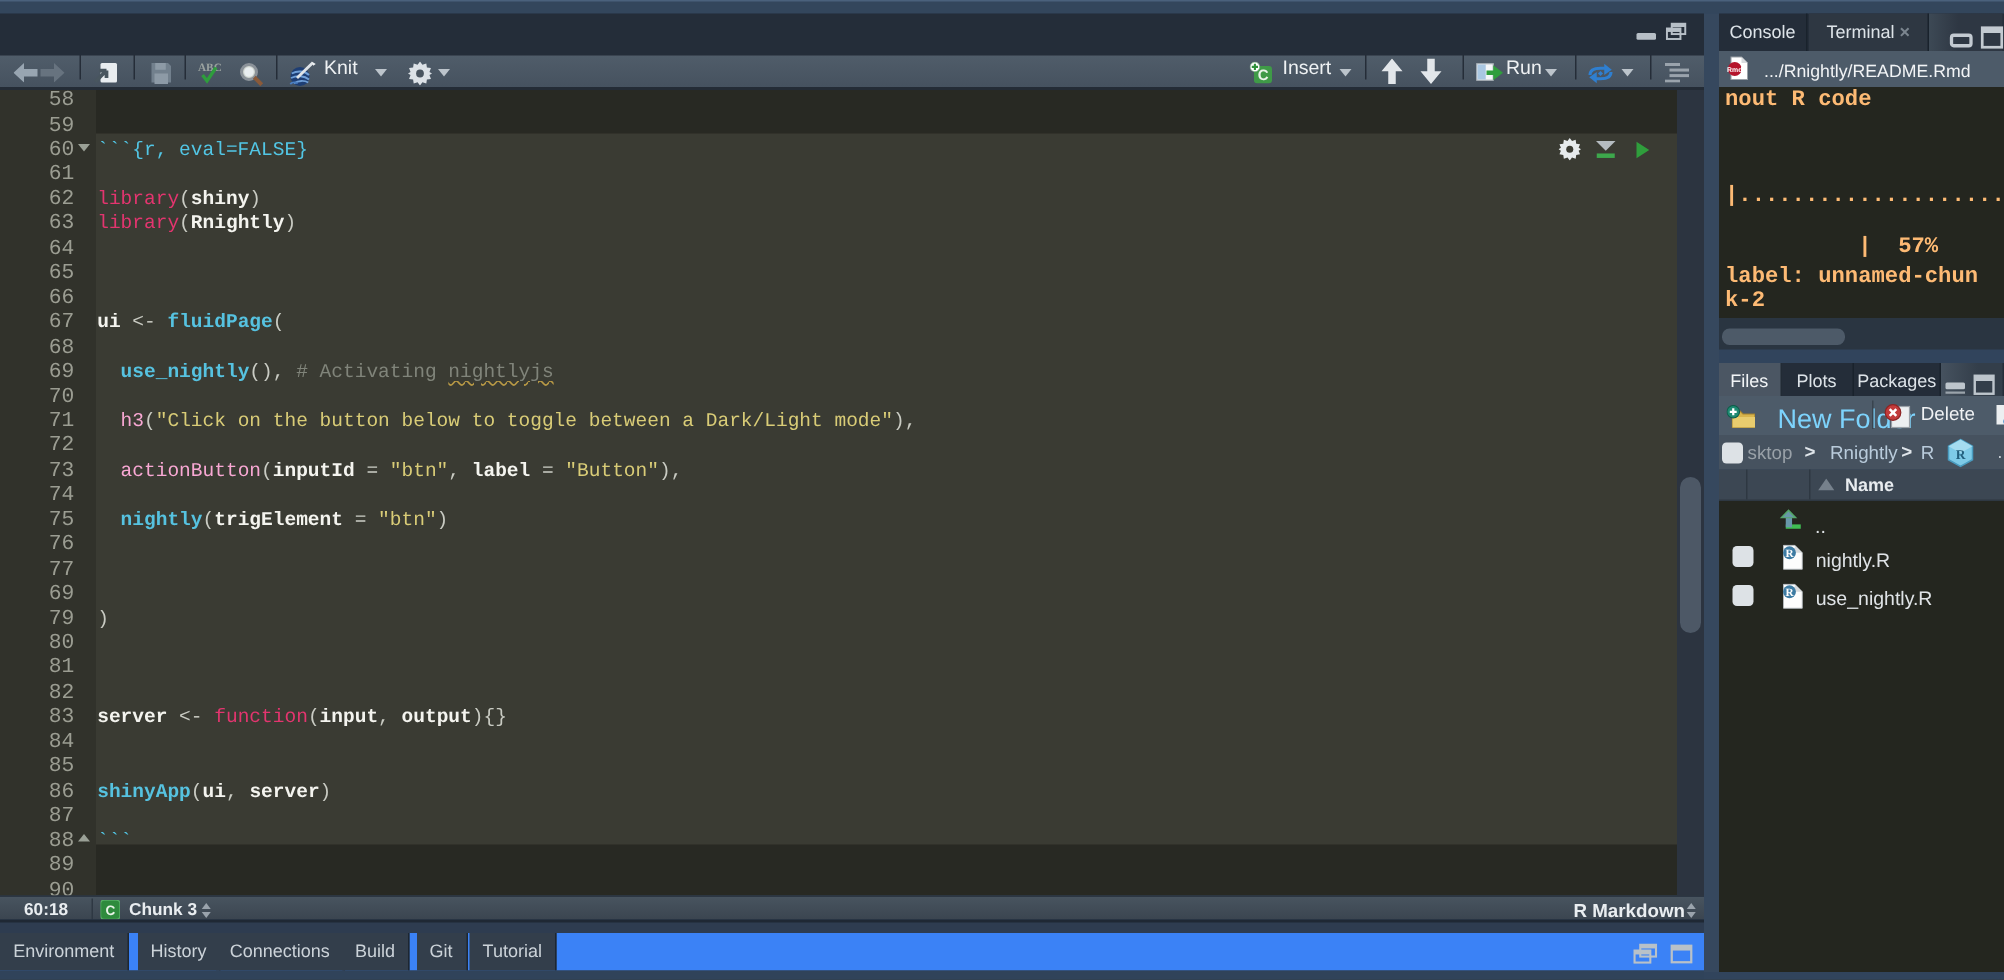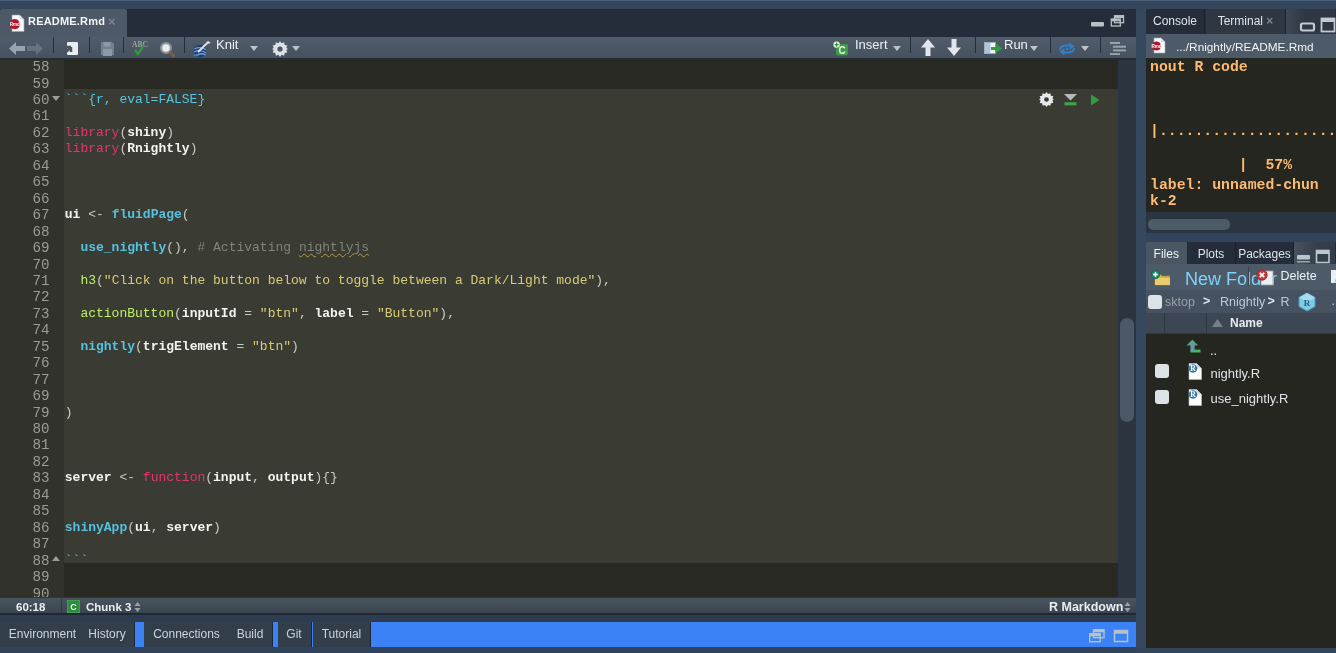--- a/index.html
+++ b/index.html
@@ -18,21 +18,21 @@
   .tsep { position:absolute; top:6px; width:1px; height:17px; background:#252d38; }
   .tbtxt { position:absolute; top:7px; font-size:13px; color:#eef1f3; }
   .caret { position:absolute; width:0; height:0; border-left:4px solid transparent; border-right:4px solid transparent; border-top:5px solid #bcc4cb; }
   
   #editor { left:0; top:60px; width:1136px; height:537px; background:#282923; overflow:hidden; }
   #gutter { position:absolute; left:0; top:0; width:64px; height:537px; background:#31322b; }
   #chunkbg { position:absolute; left:64px; top:29.4px; width:1054px; height:473.2px; background:#3a3b33; }
   .lnum { position:absolute; left:0; width:49.5px; height:16.45px; text-align:right; font-family:"Liberation Mono",monospace; font-size:14.2px; color:#9b9d92; line-height:16.45px; }
   .cl { position:absolute; left:64.8px; height:16.45px; font-family:"Liberation Mono",monospace; font-size:13px; line-height:16.45px; white-space:pre; color:#c9cbc3; }
   .kw { color:#e3356f;text-align:right; }
-  .fn { color:#bef264; }
+  .fn { color:#f9a8d4; }
   .fnb { color:#56c2e0; font-weight:bold; }
   .idb { color:#f4f4ef; font-weight:bold; }
   .str { color:#d9cc77; }
   .cm { color:#80847a; }
   .cy { color:#52c6e5; }
   .sq { text-decoration:underline wavy #b99a45 1px; text-underline-offset:2px; }
   
   #vscroll { position:absolute; left:1118px; top:0; width:18px; height:537px; background:#2c3440; }
   #vscroll .thumb { position:absolute; left:1.5px; top:257.5px; width:14px; height:104px; background:#4d5866; border-radius:7px; }
   
@@ -58,30 +58,20 @@
   .fitem { position:absolute; font-size:13px; color:#dfe3e6; }
   .rdoc { position:absolute; }
   .cbx { position:absolute; width:14px; height:14px; background:#dde2e6; border-radius:3px; }
 </style>
 </head>
 <body>
   <div id="topstrip" class="abs"></div>
   <div class="abs" style="left:1136px;top:9px;width:10px;height:639px;background:#36485e"></div>
 
   <div id="tabbar" class="abs">
-    <div id="edtab">
-      <svg width="16" height="18" viewBox="0 0 16 18" style="position:absolute;left:9px;top:5px">
-        <path d="M3 1 h7.5 l4.5 4.5 v12 h-12 z" fill="#ffffff" stroke="#9aa0a6" stroke-width="0.7"></path>
-        <path d="M10.5 1 l4.5 4.5 h-4.5 z" fill="#d8dbde"></path>
-        <circle cx="5.8" cy="10.2" r="4.9" fill="#b5152c" stroke="#8e0f22" stroke-width="0.5"></circle>
-        <text x="5.8" y="12.2" font-size="4.5" font-weight="bold" fill="#fff" text-anchor="middle" font-family="Liberation Sans">Rmd</text>
-      </svg>
-      <span class="ttl">README.Rmd</span>
-      <span class="cls">×</span>
-    </div>
 
     <svg width="40" height="14" viewBox="0 0 40 14" style="position:absolute;left:1089px;top:6px">
       <rect x="2" y="7" width="13" height="4.5" rx="1" fill="#b7bfc7"></rect>
       <rect x="25.5" y="0.7" width="9" height="7" fill="none" stroke="#b7bfc7" stroke-width="1.3"></rect>
       <rect x="25.5" y="0.7" width="9" height="2.3" fill="#b7bfc7"></rect>
       <rect x="22.3" y="4" width="9" height="7" fill="none" stroke="#b7bfc7" stroke-width="1.3"></rect>
       <rect x="22.3" y="4" width="9" height="2.3" fill="#b7bfc7"></rect>
     </svg>
   </div>
 
@@ -265,21 +255,21 @@
     </svg>
     <span style="position:absolute;left:1049px;top:2px;font-weight:bold;font-size:12.5px">R Markdown</span>
     <svg width="7" height="10" viewBox="0 0 7 10" style="position:absolute;left:1124px;top:4px">
       <path d="M3.5 0 L6.5 4 H0.5 Z" fill="#9aa3ac"></path>
       <path d="M3.5 10 L6.5 6 H0.5 Z" fill="#9aa3ac"></path>
     </svg>
   </div>
   <div id="btmgap" class="abs"></div>
   <div id="btmtabs" class="abs">
     <div class="btab" style="left:0;width:86px">Environment</div>
-    <div class="btab" style="left:80px;width:55px">History</div>
+    <div class="btab" style="left:92px;width:55px">History</div>
     <div class="btab" style="left:144px;width:86px">Connections</div>
     <div class="btab" style="left:228px;width:45px">Build</div>
     <div class="btab" style="left:277.5px;width:34px">Git</div>
     <div class="btab" style="left:313px;width:58px">Tutorial</div>
     <svg width="42" height="15" viewBox="0 0 42 15" style="position:absolute;left:1087px;top:7px">
       <rect x="6.5" y="0.7" width="10.5" height="8" fill="none" stroke="#b9c1c8" stroke-width="1.4"></rect>
       <rect x="6.5" y="0.7" width="10.5" height="2.6" fill="#b9c1c8"></rect>
       <rect x="2.7" y="4.7" width="10.5" height="8" fill="none" stroke="#b9c1c8" stroke-width="1.4"></rect>
       <rect x="2.7" y="4.7" width="10.5" height="2.6" fill="#b9c1c8"></rect>
       <rect x="27.5" y="1.5" width="13" height="11" fill="none" stroke="#b9c1c8" stroke-width="1.5"></rect>

